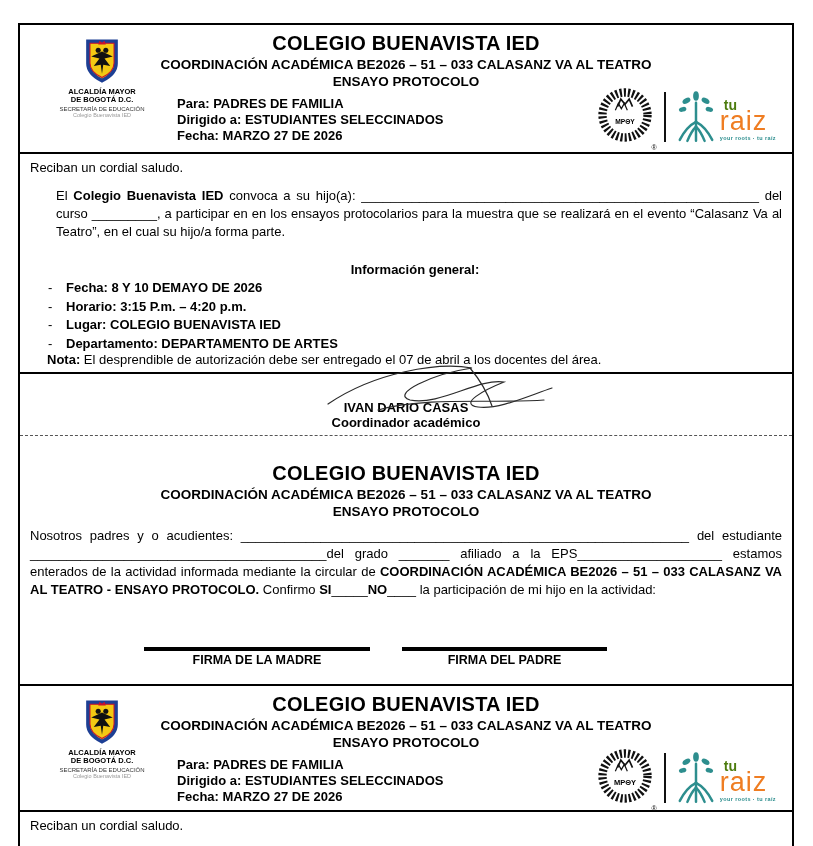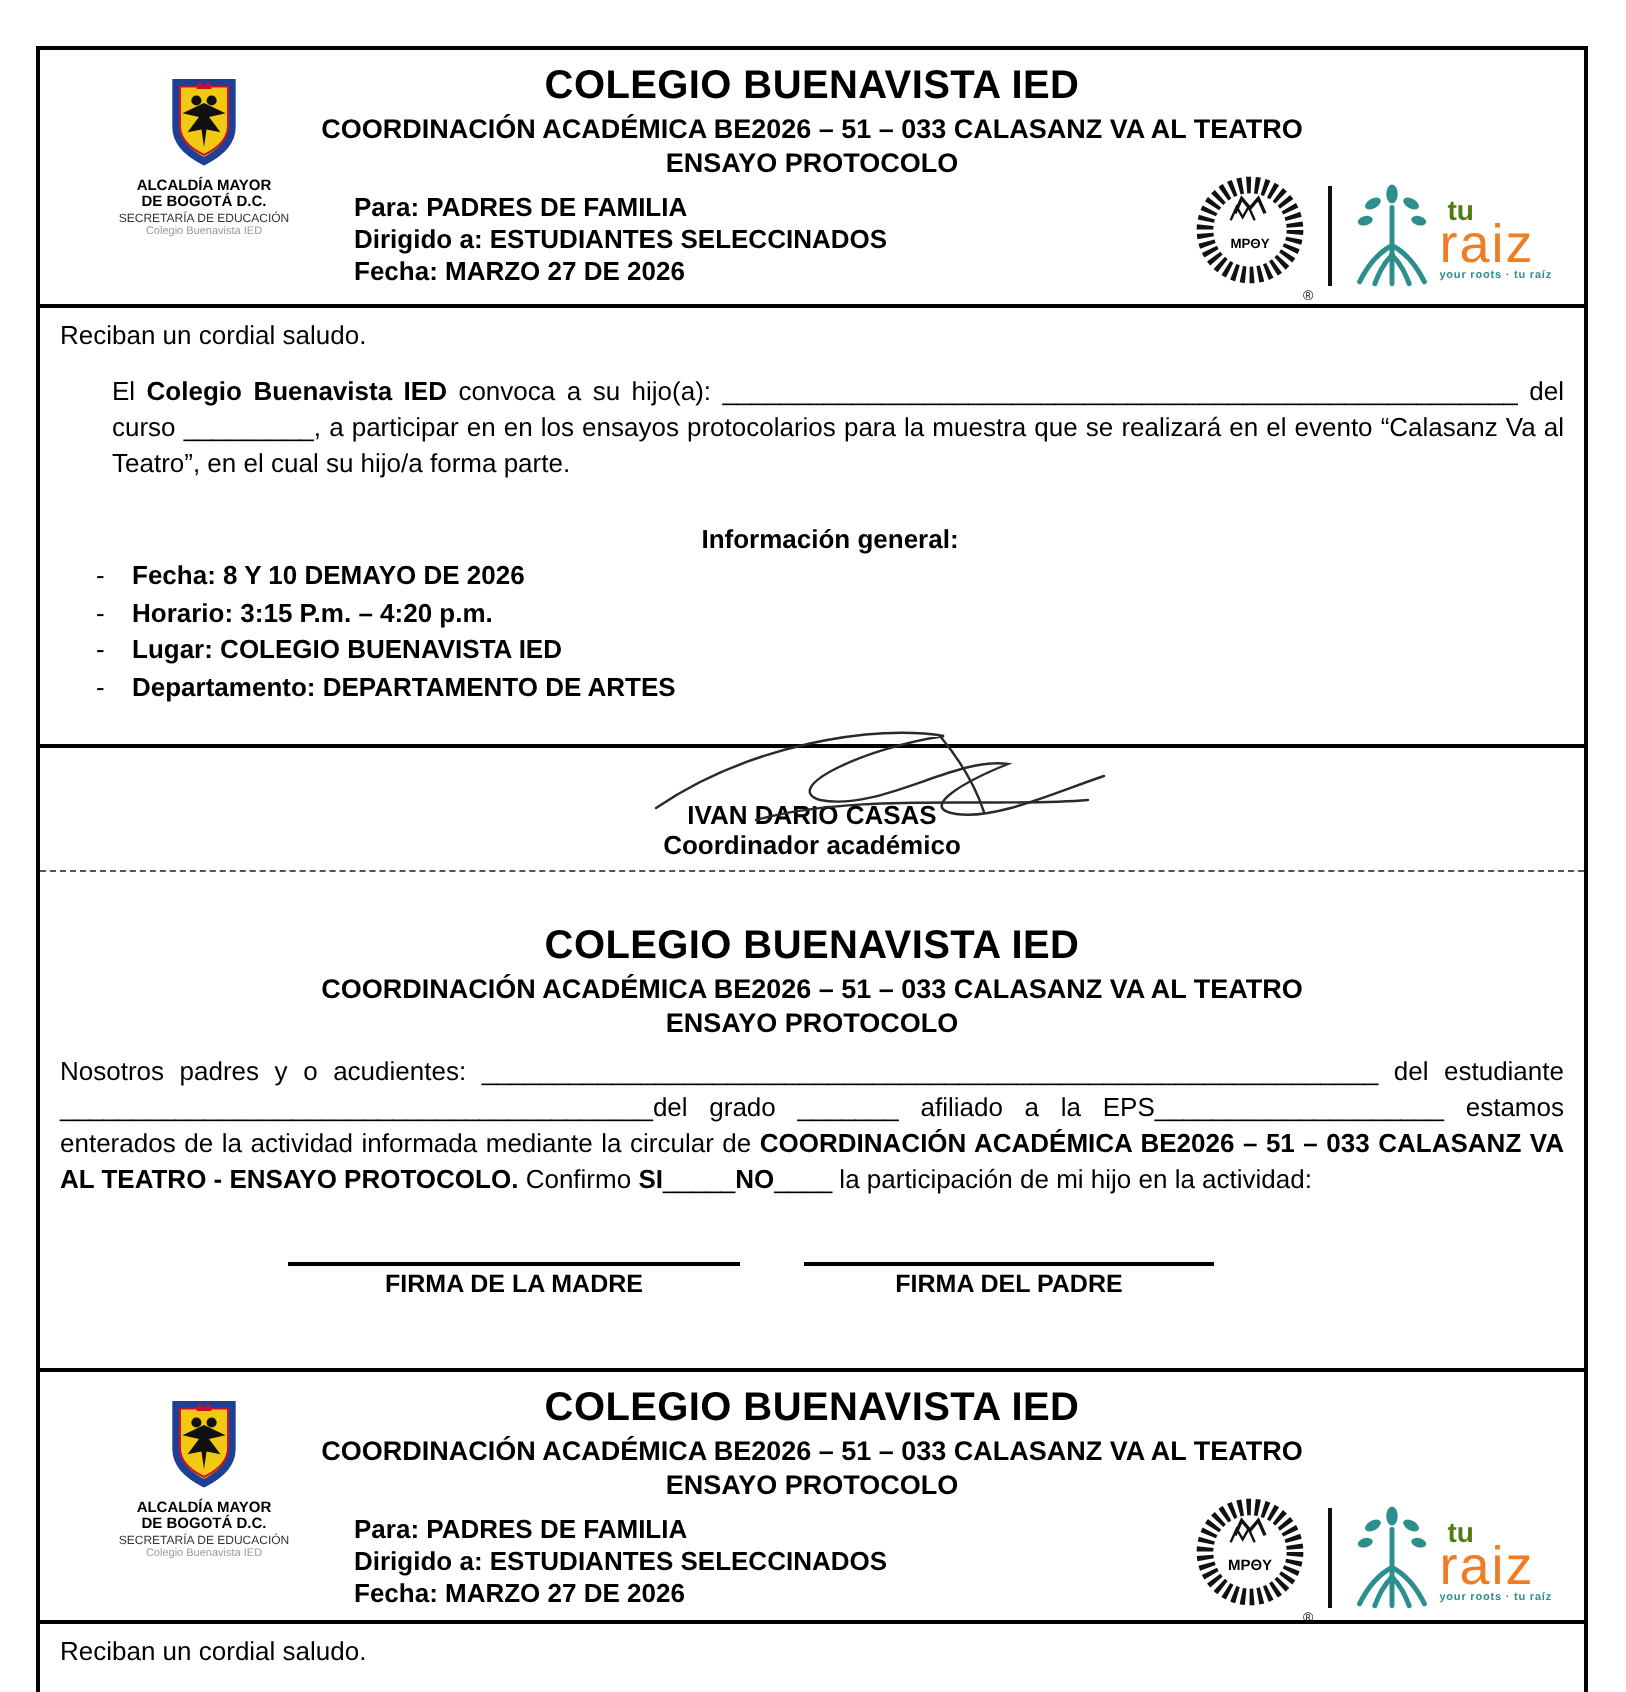--- a/index.html
+++ b/index.html
@@ -49,21 +49,21 @@
   
   .sig{height:62px;border-bottom:1px dashed #555;text-align:center;font-size:13px;}
   .sig-name{padding-top:26px;font-weight:bold;line-height:15px;}
   .sig-role{font-weight:bold;line-height:15px;}
   .scribble{position:absolute;left:300px;top:-16px;pointer-events:none;}
 
   
   .slip{height:250px;border-bottom:2px solid #000;font-size:13px;}
   .slip-titles{padding-top:26px;text-align:center;line-height:1.15;}
   .slip-para{margin:8px 10px 0 10px;text-align:justify;line-height:18px;word-break:break-word;}
-  .firma{position:absolute;top:195px;border-top:2px solid #000000;text-align:center;
+  .firma{position:absolute;top:211px;border-top:4px solid #000000;text-align:center;
          font-weight:bold;font-size:12.5px;padding-top:2px;}
   .firma-madre{left:124px;width:226px;}
   .firma-padre{left:382px;width:205px;}
 
   
   .body2{padding:5px 10px;font-size:13px;}
 </style>
 </head>
 <body>
 
@@ -154,20 +154,23 @@
         </div>
       <div class="bullet">
           <span class="dash">-</span>
           <span>Lugar: COLEGIO BUENAVISTA IED</span>
         </div>
       <div class="bullet">
           <span class="dash">-</span>
           <span>Departamento: DEPARTAMENTO DE ARTES</span>
         </div>
     </div>
+    <div class="nota">
+      <b>Nota:</b><span> El desprendible de autorización debe ser entregado el 07 de abril a los docentes del área.</span>
+    </div>
   </section>
 
   <section class="sig">
     <svg class="scribble" width="240" height="62" viewBox="0 0 240 62">
       <g fill="none" stroke="#2a2a2a" stroke-width="1.2" stroke-linecap="round">
         <path d="M8 46 C55 14 118 4 152 10 C112 16 70 36 90 42 C120 48 158 20 184 24 C164 32 138 46 158 49 C178 52 208 38 232 30"></path>
         <path d="M58 52 C108 38 178 46 224 42"></path>
         <path d="M150 10 C160 22 168 36 172 48"></path>
       </g>
     </svg>

